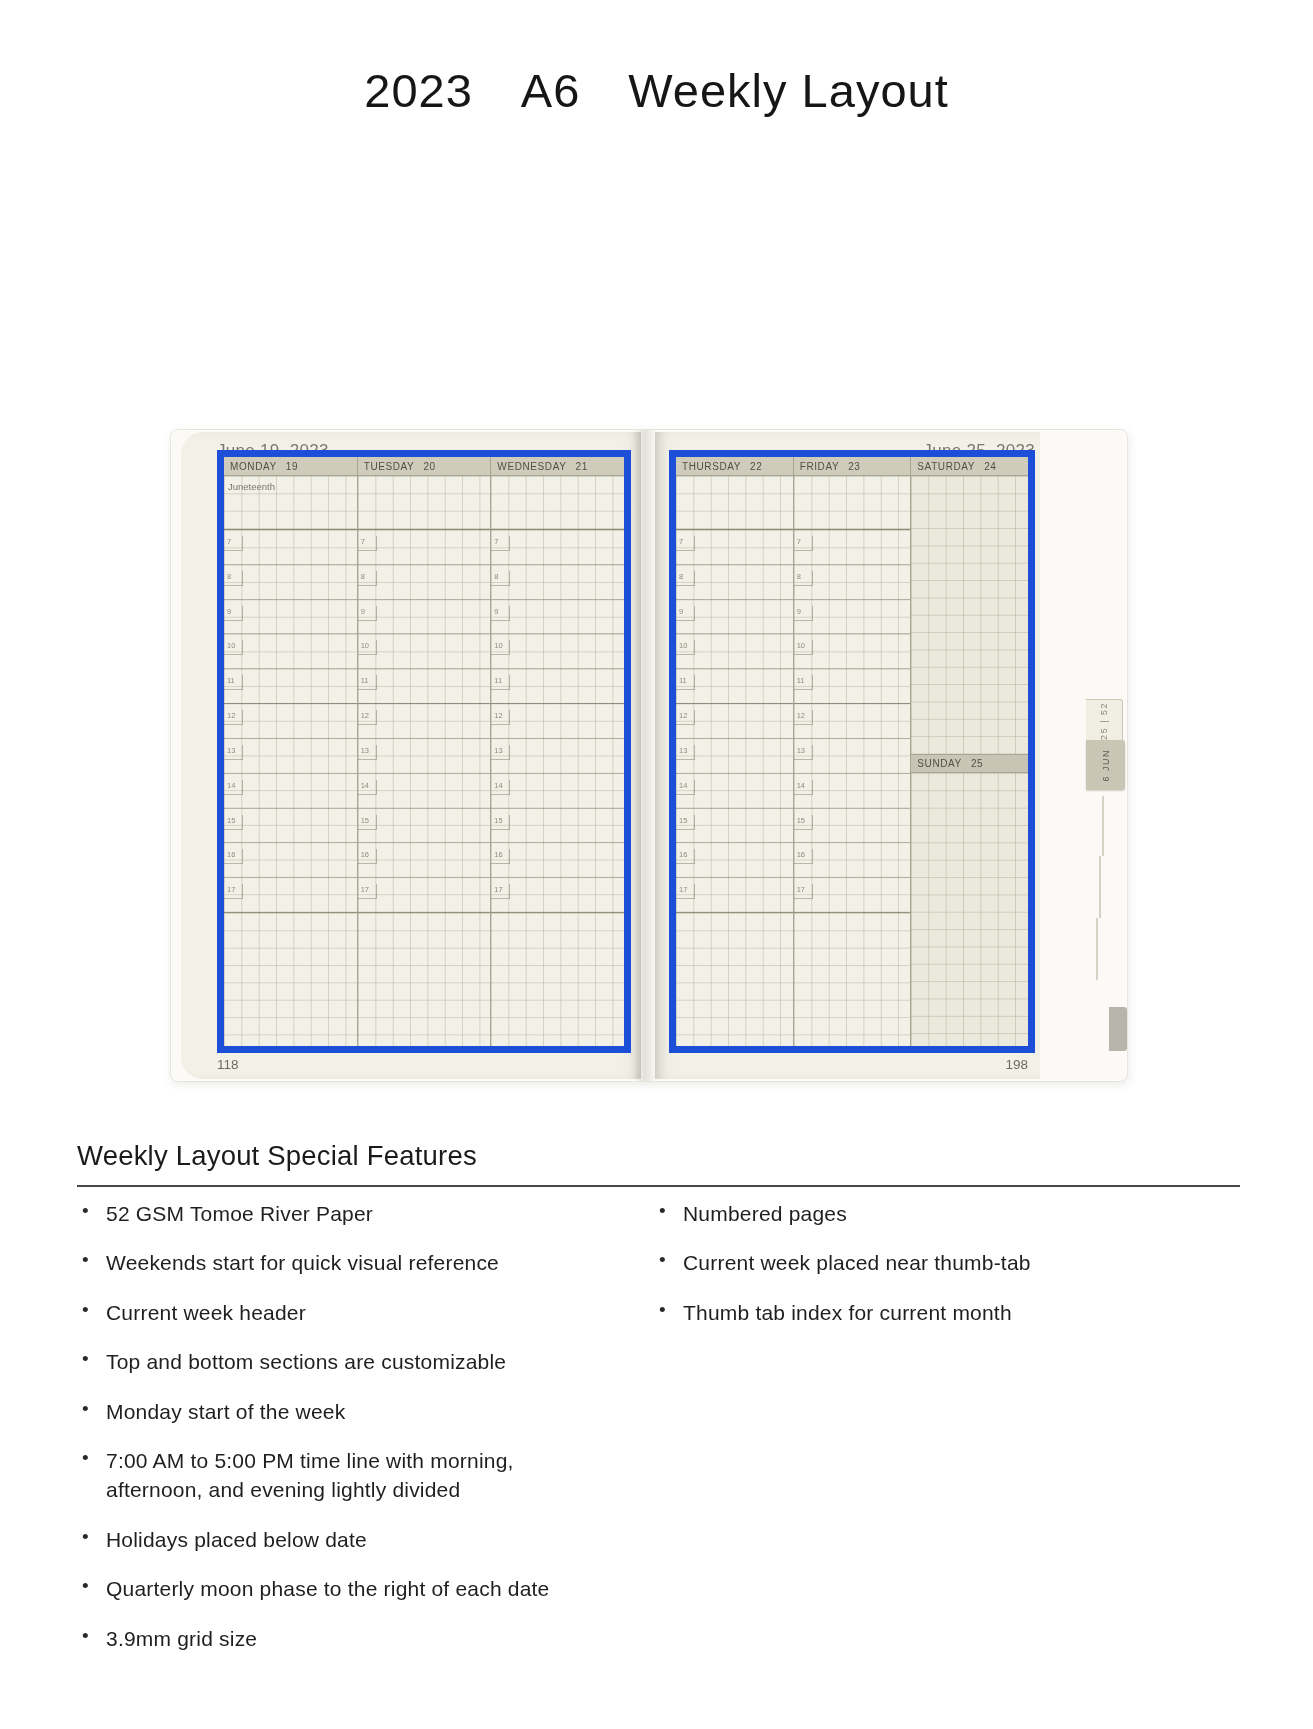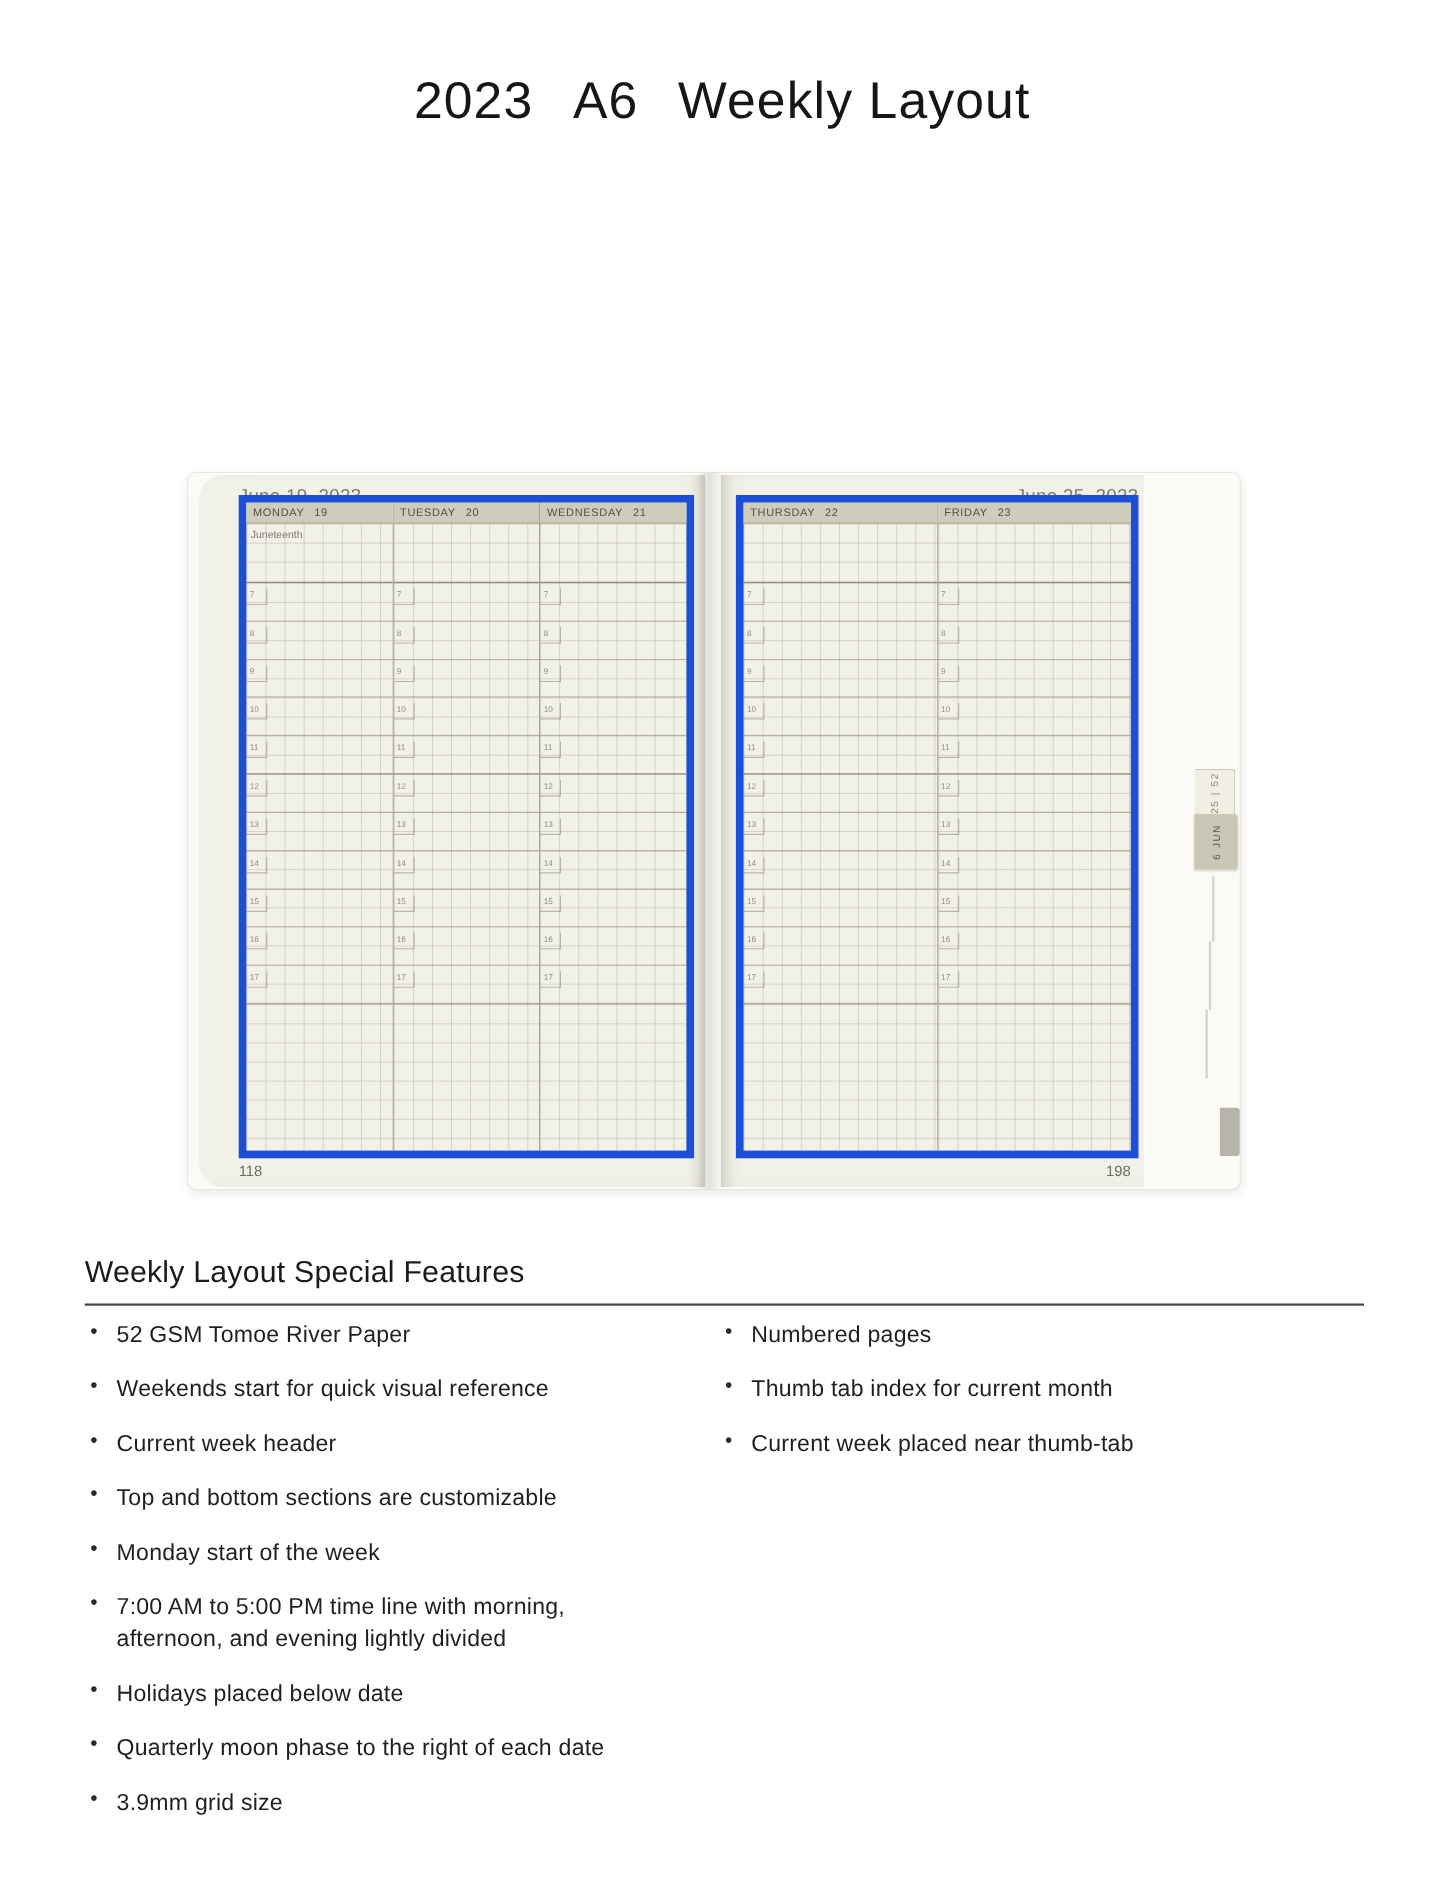--- a/index.html
+++ b/index.html
@@ -1,20 +1,20 @@
 <!DOCTYPE html>
 <html><head>
 <meta charset="utf-8">
 <style>
   html,body{margin:0;padding:0;background:#ffffff;}
   body{width:1313px;height:1729px;font-family:"Liberation Sans","DejaVu Sans",sans-serif;-webkit-font-smoothing:antialiased;}
   .stage{position:relative;width:1313px;height:1729px;overflow:hidden;background:#ffffff;}
 
   
-  .title{position:absolute;top:63px;left:0;right:0;margin:0;display:flex;justify-content:center;gap:36px;
+  .title{position:absolute;top:63px;left:0;right:0;margin:0;display:flex;justify-content:center;gap:48px;
          font-size:47px;font-weight:300;letter-spacing:1px;color:#161616;}
 
   
   .book{position:absolute;left:170px;top:429px;width:956px;height:651px;background:#fbfaf6;
         border:1px solid #e6e4dc;border-radius:8px;
         box-shadow:1px 3px 10px rgba(60,58,48,.10), inset 0 0 0 1px rgba(255,255,255,.6);}
   .page{position:absolute;top:2px;bottom:2px;background:#f2f1e8;}
   .pleft{left:10px;width:460px;border-radius:22px 0 0 22px;box-shadow:inset -12px 0 16px -11px rgba(90,85,65,.38);}
   .pright{left:484px;width:385px;box-shadow:inset 12px 0 16px -11px rgba(90,85,65,.38);}
   .spine{position:absolute;left:462px;top:0;bottom:0;width:24px;
@@ -218,20 +218,32 @@
               <div class="hour"><span class="hnum">12</span></div>
               <div class="hour"><span class="hnum">13</span></div>
               <div class="hour"><span class="hnum">14</span></div>
               <div class="hour"><span class="hnum">15</span></div>
               <div class="hour"><span class="hnum">16</span></div>
               <div class="hour"><span class="hnum">17</span></div>
             </div>
           <div class="bottom-sec grid-bg"></div>
         </div>
 
+        <div class="day-col sat">
+          <div class="day-head">
+            <span>SATURDAY</span>
+            <span>24</span>
+          </div>
+          <div class="sat-top grid-bg shade"></div>
+          <div class="sunday-head">
+            <span>SUNDAY</span>
+            <span>25</span>
+          </div>
+          <div class="sat-bottom grid-bg shade"></div>
+        </div>
 
       </div>
       <div class="pnum">198</div>
     </div>
 
     <div class="tab tab-week">
       <span>25 | 52</span>
     </div>
     <div class="tab tab-month">
       <span>6 JUN</span>
@@ -252,19 +264,19 @@
           <li class="feat">Top and bottom sections are customizable</li>
           <li class="feat">Monday start of the week</li>
           <li class="feat">7:00 AM to 5:00 PM time line with morning,
 afternoon, and evening lightly divided</li>
           <li class="feat">Holidays placed below date</li>
           <li class="feat">Quarterly moon phase to the right of each date</li>
           <li class="feat">3.9mm grid size</li>
         </ul>
       <ul>
           <li class="feat">Numbered pages</li>
+          <li class="feat">Current week placed near thumb-tab</li>
           <li class="feat">Thumb tab index for current month</li>
-          <li class="feat">Current week placed near thumb-tab</li>
         </ul>
     </div>
   </div>
 
 </div>
 
 </body></html>

